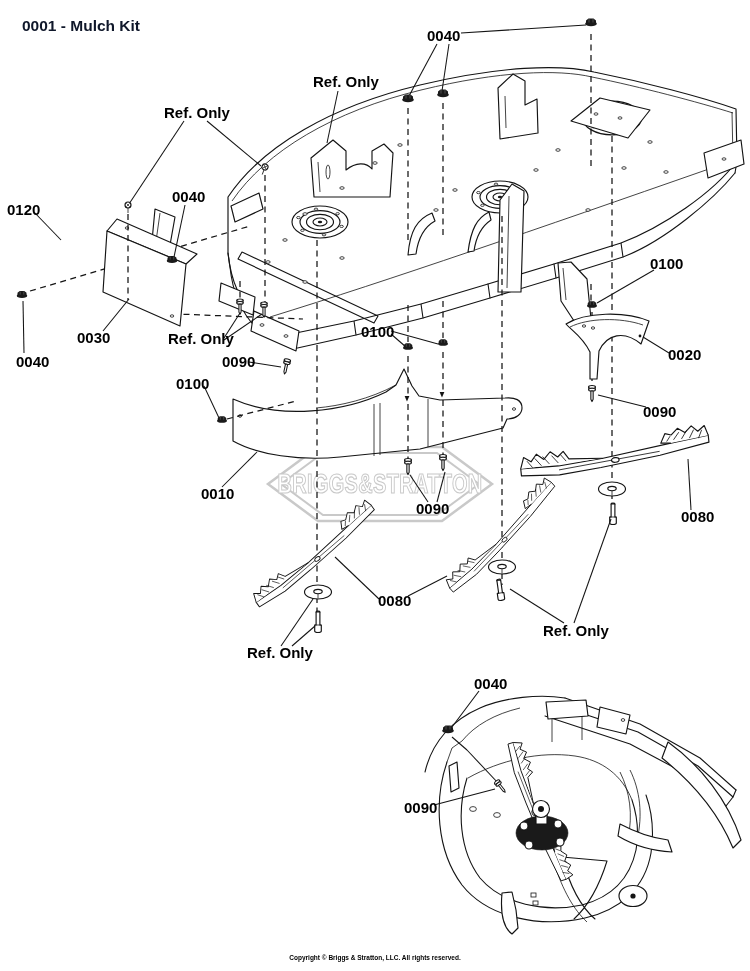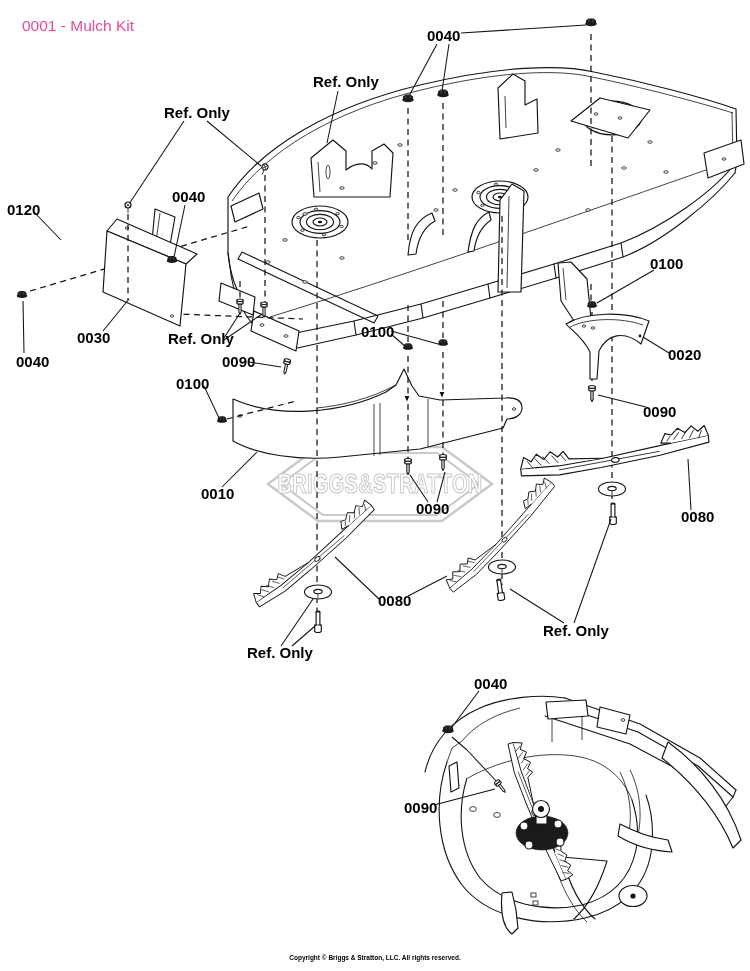--- a/index.html
+++ b/index.html
@@ -1,18 +1,18 @@
 <!DOCTYPE html>
 <html><head>
 <meta charset="utf-8">
 <style>
   html,body{margin:0;padding:0;background:#fff;}
   .page{position:relative;width:750px;height:971px;background:#ffffff;overflow:hidden;
         font-family:"Liberation Sans",sans-serif;}
-  .title{position:absolute;left:22px;top:17px;font-size:15.5px;font-weight:normal;color:#ec4899;white-space:nowrap;text-align:right;}
+  .title{position:absolute;left:22px;top:17px;font-size:15.5px;font-weight:bold;color:#0f172a;white-space:nowrap;text-align:right;}
   .copyright{position:absolute;left:0;right:0;top:954px;text-align:center;font-size:6.5px;font-weight:bold;color:#000;}
   svg.diagram{position:absolute;left:0;top:0;}
   .callout{font-family:"Liberation Sans",sans-serif;font-weight:bold;font-size:15px;fill:#000;}
   .wmtext{font-family:"Liberation Sans",sans-serif;font-weight:bold;font-size:27px;
           fill:#ffffff;stroke:#c9c9c9;stroke-width:1.2px;letter-spacing:0.5px;}
   .ln{stroke:#141414;stroke-width:1.1;fill:none;stroke-linejoin:round;stroke-linecap:round;}
   .fw{fill:#ffffff;stroke:#141414;stroke-width:1.15;stroke-linejoin:round;}
   .thin{stroke:#141414;stroke-width:0.8;fill:none;}
   .dash{stroke:#141414;stroke-width:1.25;fill:none;stroke-dasharray:6 4.5;}
   .leader{stroke:#141414;stroke-width:1.05;fill:none;}

